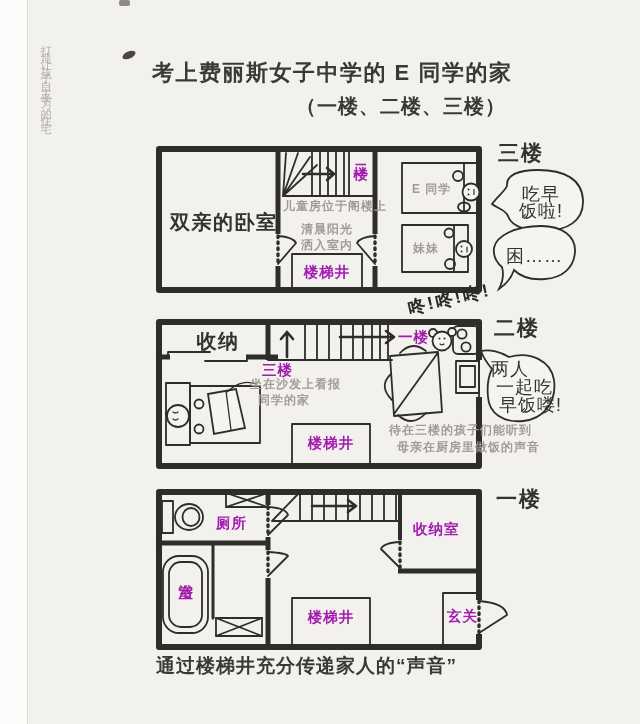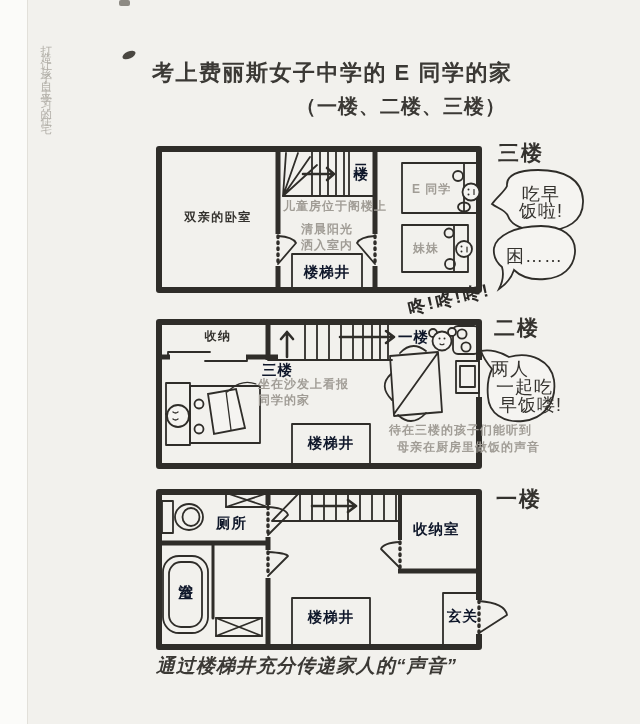--- a/index.html
+++ b/index.html
@@ -4,27 +4,27 @@
 <style>
   html,body{margin:0;padding:0;background:#e8e7e3;}
   #page{position:relative;width:640px;height:724px;background:#f2f1ed;overflow:hidden;
         font-family:"Liberation Sans","DejaVu Sans",sans-serif;}
   .abs{position:absolute;line-height:1.15;white-space:nowrap;}
   .scan-left{position:absolute;left:0;top:0;width:27px;height:724px;background:#fbfbf9;border-right:1px solid #e2e0da;}
   .side{writing-mode:vertical-rl;letter-spacing:7px;font-size:11.5px;color:#b2afa8;}
   .t-title{font-size:22px;font-weight:700;color:#3b3935;letter-spacing:1.5px;}
   .t-sub{font-size:20px;font-weight:700;color:#3b3935;letter-spacing:1px;}
   .floorlab{font-size:21px;font-weight:700;color:#34322e;letter-spacing:2px;}
-  .room{font-size:12px;font-weight:700;color:#34322e;letter-spacing:1.5px;}
-  .room-sm{font-size:14.5px;font-weight:700;color:#0f172a;letter-spacing:1px;}
+  .room{font-size:20px;font-weight:700;color:#34322e;letter-spacing:1.5px;}
+  .room-sm{font-size:14.5px;font-weight:700;color:#a21caf;letter-spacing:1px;}
   .vert{writing-mode:vertical-rl;}
   .gray{font-size:12px;font-weight:600;color:#a19d96;letter-spacing:1px;}
   .bub-t{font-size:18px;font-weight:400;color:#34322e;letter-spacing:1px;}
   .sfx{font-size:18px;font-weight:800;color:#2c2a27;letter-spacing:2px;transform:rotate(-13deg);}
-  .caption{font-size:19px;font-weight:700;color:#3b3935;letter-spacing:1px;font-style:italic;}
+  .caption{font-size:19px;font-weight:700;color:#3b3935;letter-spacing:1px;}
   .ctr{text-align:center;}
   
   .w6{stroke:#2f2d29;stroke-width:6;fill:none;stroke-linejoin:round;}
   .w5{stroke:#2f2d29;stroke-width:5;fill:none;stroke-linejoin:round;}
   .w4{stroke:#2f2d29;stroke-width:4;fill:none;stroke-linejoin:round;}
   .th{stroke:#2f2d29;stroke-width:1.8;fill:none;stroke-linecap:round;stroke-linejoin:round;}
   .arr{stroke:#2f2d29;stroke-width:2.6;fill:none;stroke-linecap:round;stroke-linejoin:round;}
   .dots{stroke:#2f2d29;stroke-width:3.4;fill:none;stroke-dasharray:1.5 4.5;stroke-linecap:round;}
   .bub{fill:#f5f4f1;stroke:#2f2d29;stroke-width:1.8;}
   .head{fill:#f5f4f1;stroke:#2f2d29;stroke-width:1.8;}
@@ -230,21 +230,21 @@
   <div class="abs bub-t ctr" style="left:512px;top:184px;width:58px;">吃早</div>
   <div class="abs bub-t ctr" style="left:512px;top:201px;width:58px;">饭啦!</div>
   <div class="abs bub-t" style="left:506px;top:246px;">困……</div>
 
   <div class="abs sfx" style="left:407px;top:289px;">咚!咚!咚!</div>
 
   <div class="abs floorlab" style="left:494px;top:316px;">二楼</div>
   <div class="abs room ctr" style="left:178px;top:330px;width:80px;">收纳</div>
   <div class="abs room-sm" style="left:262px;top:362px;">三楼</div>
   <div class="abs room-sm" style="left:398px;top:329px;">一楼</div>
-  <div class="abs gray" style="left:258px;top:378px;text-align:right;">坐在沙发上看报</div>
+  <div class="abs gray" style="left:250px;top:378px;text-align:right;">坐在沙发上看报</div>
   <div class="abs gray" style="left:258px;top:394px;">同学的家</div>
   <div class="abs room-sm ctr" style="left:301px;top:435px;width:60px;">楼梯井</div>
   <div class="abs bub-t" style="left:491px;top:359px;">两人</div>
   <div class="abs bub-t" style="left:496px;top:377px;">一起吃</div>
   <div class="abs bub-t" style="left:499px;top:395px;">早饭喽!</div>
   <div class="abs gray" style="left:389px;top:424px;">待在三楼的孩子们能听到</div>
   <div class="abs gray" style="left:389px;top:441px;margin-left:8px;">母亲在厨房里做饭的声音</div>
 
   <div class="abs floorlab" style="left:496px;top:487px;">一楼</div>
   <div class="abs room-sm" style="left:216px;top:515px;text-align:center;">厕所</div>

